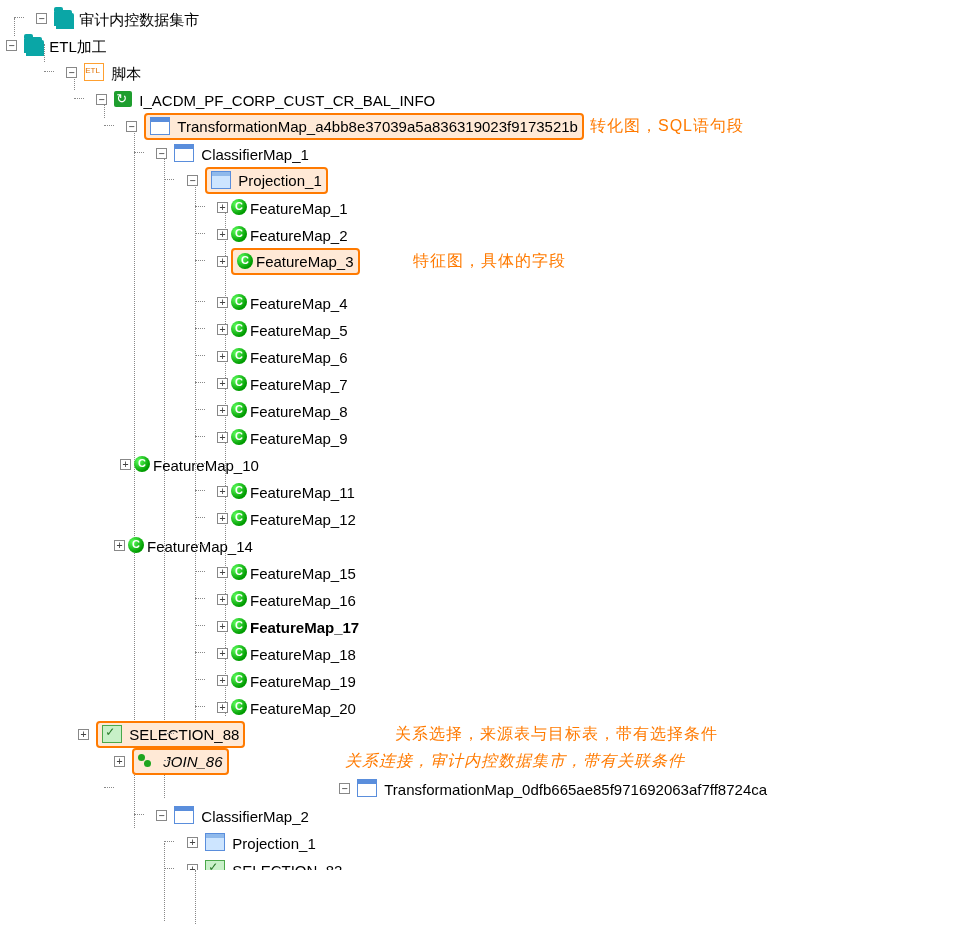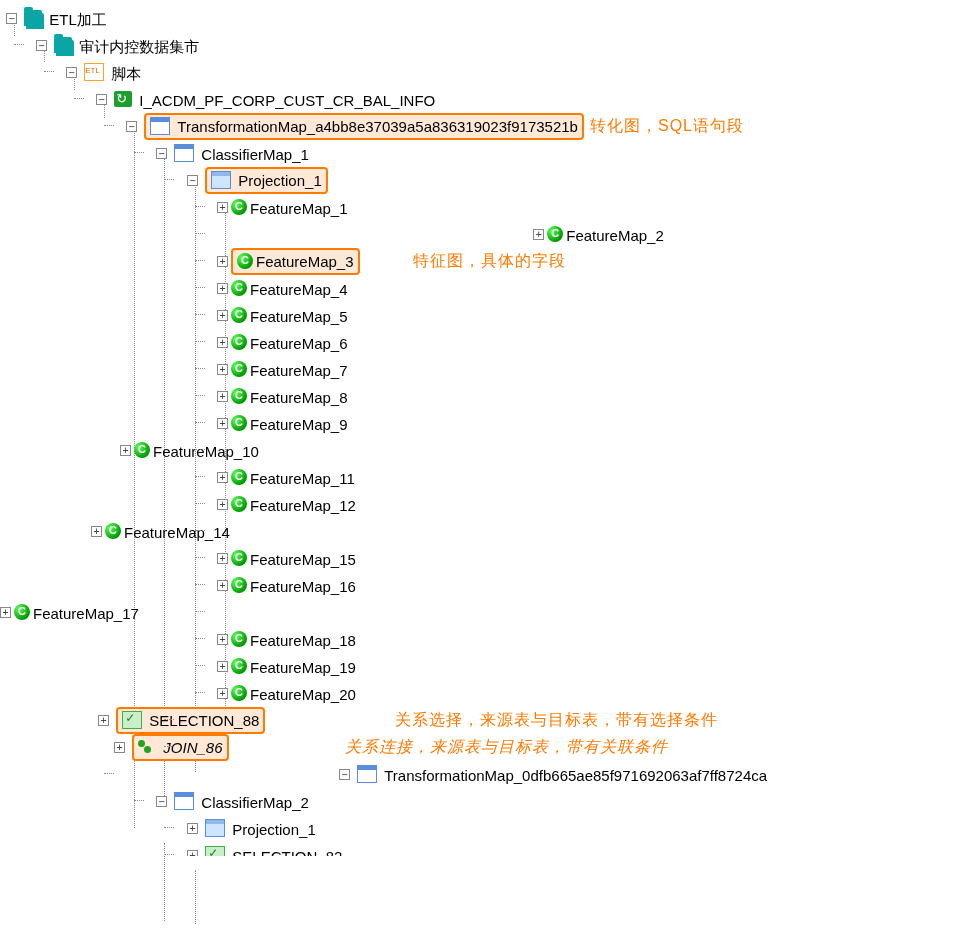--- a/index.html
+++ b/index.html
@@ -176,31 +176,31 @@
   <div class="guide" style="left:74px; top:72px; height:18px;"></div>
   <div class="guide" style="left:104px;top:100px;height:18px;"></div>
   <div class="guide" style="left:134px;top:128px;height:700px;"></div>
   <div class="guide" style="left:164px;top:156px;height:642px;"></div>
   <div class="guide" style="left:195px;top:184px;height:588px;"></div>
   <div class="guide" style="left:225px;top:210px;height:506px;"></div>
 
   <div class="guide" style="left:164px;top:843px;height:78px;"></div>
   <div class="guide" style="left:195px;top:870px;height:54px;"></div>
 
+  <div class="row" style="padding-left:36px;">
+    <span class="stub" style="left:14px;"></span>
+    <span class="exp minus"></span>
+    <span class="ic ic-folder"></span>
+    <span class="lbl">审计内控数据集市</span>
+  </div>
+
   <div class="row" style="padding-left:6px;">
     <span class="exp minus"></span>
     <span class="ic ic-folder"></span>
     <span class="lbl">ETL加工</span>
-  </div>
-
-  <div class="row" style="padding-left:36px;">
-    <span class="stub" style="left:14px;"></span>
-    <span class="exp minus"></span>
-    <span class="ic ic-folder"></span>
-    <span class="lbl">审计内控数据集市</span>
   </div>
 
   <div class="row" style="padding-left:66px;">
     <span class="stub" style="left:44px;"></span>
     <span class="exp minus"></span>
     <span class="ic ic-etl"></span>
     <span class="lbl">脚本</span>
   </div>
 
   <div class="row" style="padding-left:96px;">
@@ -231,59 +231,59 @@
     <span class="stub" style="left:164px;"></span>
     <span class="exp minus"></span>
     <span class="hl">
       <span class="ic ic-map2"></span>
       <span class="lbl">Projection_1</span>
     </span>
   </div>
 
   <div id="featuremaps">
       <div class="row" style="padding-left: 217px;"><span class="stub" style="left: 195px;"></span><span class="exp plus"></span><span class="ic ic-c"></span><span class="lbl">FeatureMap_1</span></div>
-      <div class="row" style="padding-left: 217px; text-align: center;"><span class="stub" style="left: 195px;"></span><span class="exp plus"></span><span class="ic ic-c"></span><span class="lbl">FeatureMap_2</span></div>
+      <div class="row" style="padding-left: 217px;"><span class="stub" style="left: 195px;"></span><span class="exp plus"></span><span class="ic ic-c"></span><span class="lbl">FeatureMap_2</span></div>
       <div class="row" style="padding-left: 217px;"><span class="stub" style="left: 195px;"></span><span class="exp plus"></span><span class="hl"><span class="ic ic-c"></span><span class="lbl">FeatureMap_3</span></span><span class="ann" style="left: 413px;">特征图，具体的字段</span></div>
-      <div class="row" style="padding-left: 217px;"><span class="stub" style="left: 195px;"></span><span class="exp plus"></span><span class="ic ic-c"></span><span class="lbl">FeatureMap_4</span></div>
+      <div class="row" style="padding-left: 217px; margin-top: 14px;"><span class="stub" style="left: 195px;"></span><span class="exp plus"></span><span class="ic ic-c"></span><span class="lbl">FeatureMap_4</span></div>
       <div class="row" style="padding-left: 217px;"><span class="stub" style="left: 195px;"></span><span class="exp plus"></span><span class="ic ic-c"></span><span class="lbl">FeatureMap_5</span></div>
       <div class="row" style="padding-left: 217px;"><span class="stub" style="left: 195px;"></span><span class="exp plus"></span><span class="ic ic-c"></span><span class="lbl">FeatureMap_6</span></div>
       <div class="row" style="padding-left: 217px;"><span class="stub" style="left: 195px;"></span><span class="exp plus"></span><span class="ic ic-c"></span><span class="lbl">FeatureMap_7</span></div>
       <div class="row" style="padding-left: 217px;"><span class="stub" style="left: 195px;"></span><span class="exp plus"></span><span class="ic ic-c"></span><span class="lbl">FeatureMap_8</span></div>
       <div class="row" style="padding-left: 217px;"><span class="stub" style="left: 195px;"></span><span class="exp plus"></span><span class="ic ic-c"></span><span class="lbl">FeatureMap_9</span></div>
       <div class="row" style="padding-left: 120px;"><span class="stub" style="left: 195px;"></span><span class="exp plus"></span><span class="ic ic-c"></span><span class="lbl">FeatureMap_10</span></div>
       <div class="row" style="padding-left: 217px;"><span class="stub" style="left: 195px;"></span><span class="exp plus"></span><span class="ic ic-c"></span><span class="lbl">FeatureMap_11</span></div>
       <div class="row" style="padding-left: 217px;"><span class="stub" style="left: 195px;"></span><span class="exp plus"></span><span class="ic ic-c"></span><span class="lbl">FeatureMap_12</span></div>
-      <div class="row" style="padding-left: 91px;"><span class="stub" style="left: 195px;"></span><span class="exp plus"></span><span class="ic ic-c"></span><span class="lbl">FeatureMap_14</span></div>
+      <div class="row" style="padding-left: 114px;"><span class="stub" style="left: 195px;"></span><span class="exp plus"></span><span class="ic ic-c"></span><span class="lbl">FeatureMap_14</span></div>
       <div class="row" style="padding-left: 217px;"><span class="stub" style="left: 195px;"></span><span class="exp plus"></span><span class="ic ic-c"></span><span class="lbl">FeatureMap_15</span></div>
       <div class="row" style="padding-left: 217px;"><span class="stub" style="left: 195px;"></span><span class="exp plus"></span><span class="ic ic-c"></span><span class="lbl">FeatureMap_16</span></div>
-      <div class="row" style=""><span class="stub" style="left: 195px;"></span><span class="exp plus"></span><span class="ic ic-c"></span><span class="lbl">FeatureMap_17</span></div>
+      <div class="row" style="padding-left: 217px; font-weight: bold;"><span class="stub" style="left: 195px;"></span><span class="exp plus"></span><span class="ic ic-c"></span><span class="lbl">FeatureMap_17</span></div>
       <div class="row" style="padding-left: 217px;"><span class="stub" style="left: 195px;"></span><span class="exp plus"></span><span class="ic ic-c"></span><span class="lbl">FeatureMap_18</span></div>
       <div class="row" style="padding-left: 217px;"><span class="stub" style="left: 195px;"></span><span class="exp plus"></span><span class="ic ic-c"></span><span class="lbl">FeatureMap_19</span></div>
       <div class="row" style="padding-left: 217px;"><span class="stub" style="left: 195px;"></span><span class="exp plus"></span><span class="ic ic-c"></span><span class="lbl">FeatureMap_20</span></div>
     </div>
 
-  <div class="row" style="padding-left:98px;">
+  <div class="row" style="padding-left:78px;">
     <span class="stub" style="left:164px;"></span>
     <span class="exp plus"></span>
     <span class="hl">
       <span class="ic ic-sel"></span>
       <span class="lbl">SELECTION_88</span>
     </span>
     <span class="ann" style="left:395px;">关系选择，来源表与目标表，带有选择条件</span>
   </div>
 
 
   <div class="row" style="padding-left:114px;font-style:italic;">
     <span class="stub" style="left:164px;"></span>
     <span class="exp plus"></span>
     <span class="hl">
       <span class="ic ic-join"></span>
       <span class="lbl">JOIN_86</span>
     </span>
-    <span class="ann" style="left:345px;">关系连接，来源表与目标表，带有关联条件</span>
+    <span class="ann" style="left:345px;">关系连接，审计内控数据集市，带有关联条件</span>
   </div>
 
   <div class="row" style="padding-left:126px;text-align:center;">
     <span class="stub" style="left:104px;"></span>
     <span class="exp minus"></span>
     <span class="ic ic-map"></span>
     <span class="lbl">TransformationMap_0dfb665ae85f971692063af7ff8724ca</span>
   </div>
 
   <div class="row" style="padding-left:156px;">

